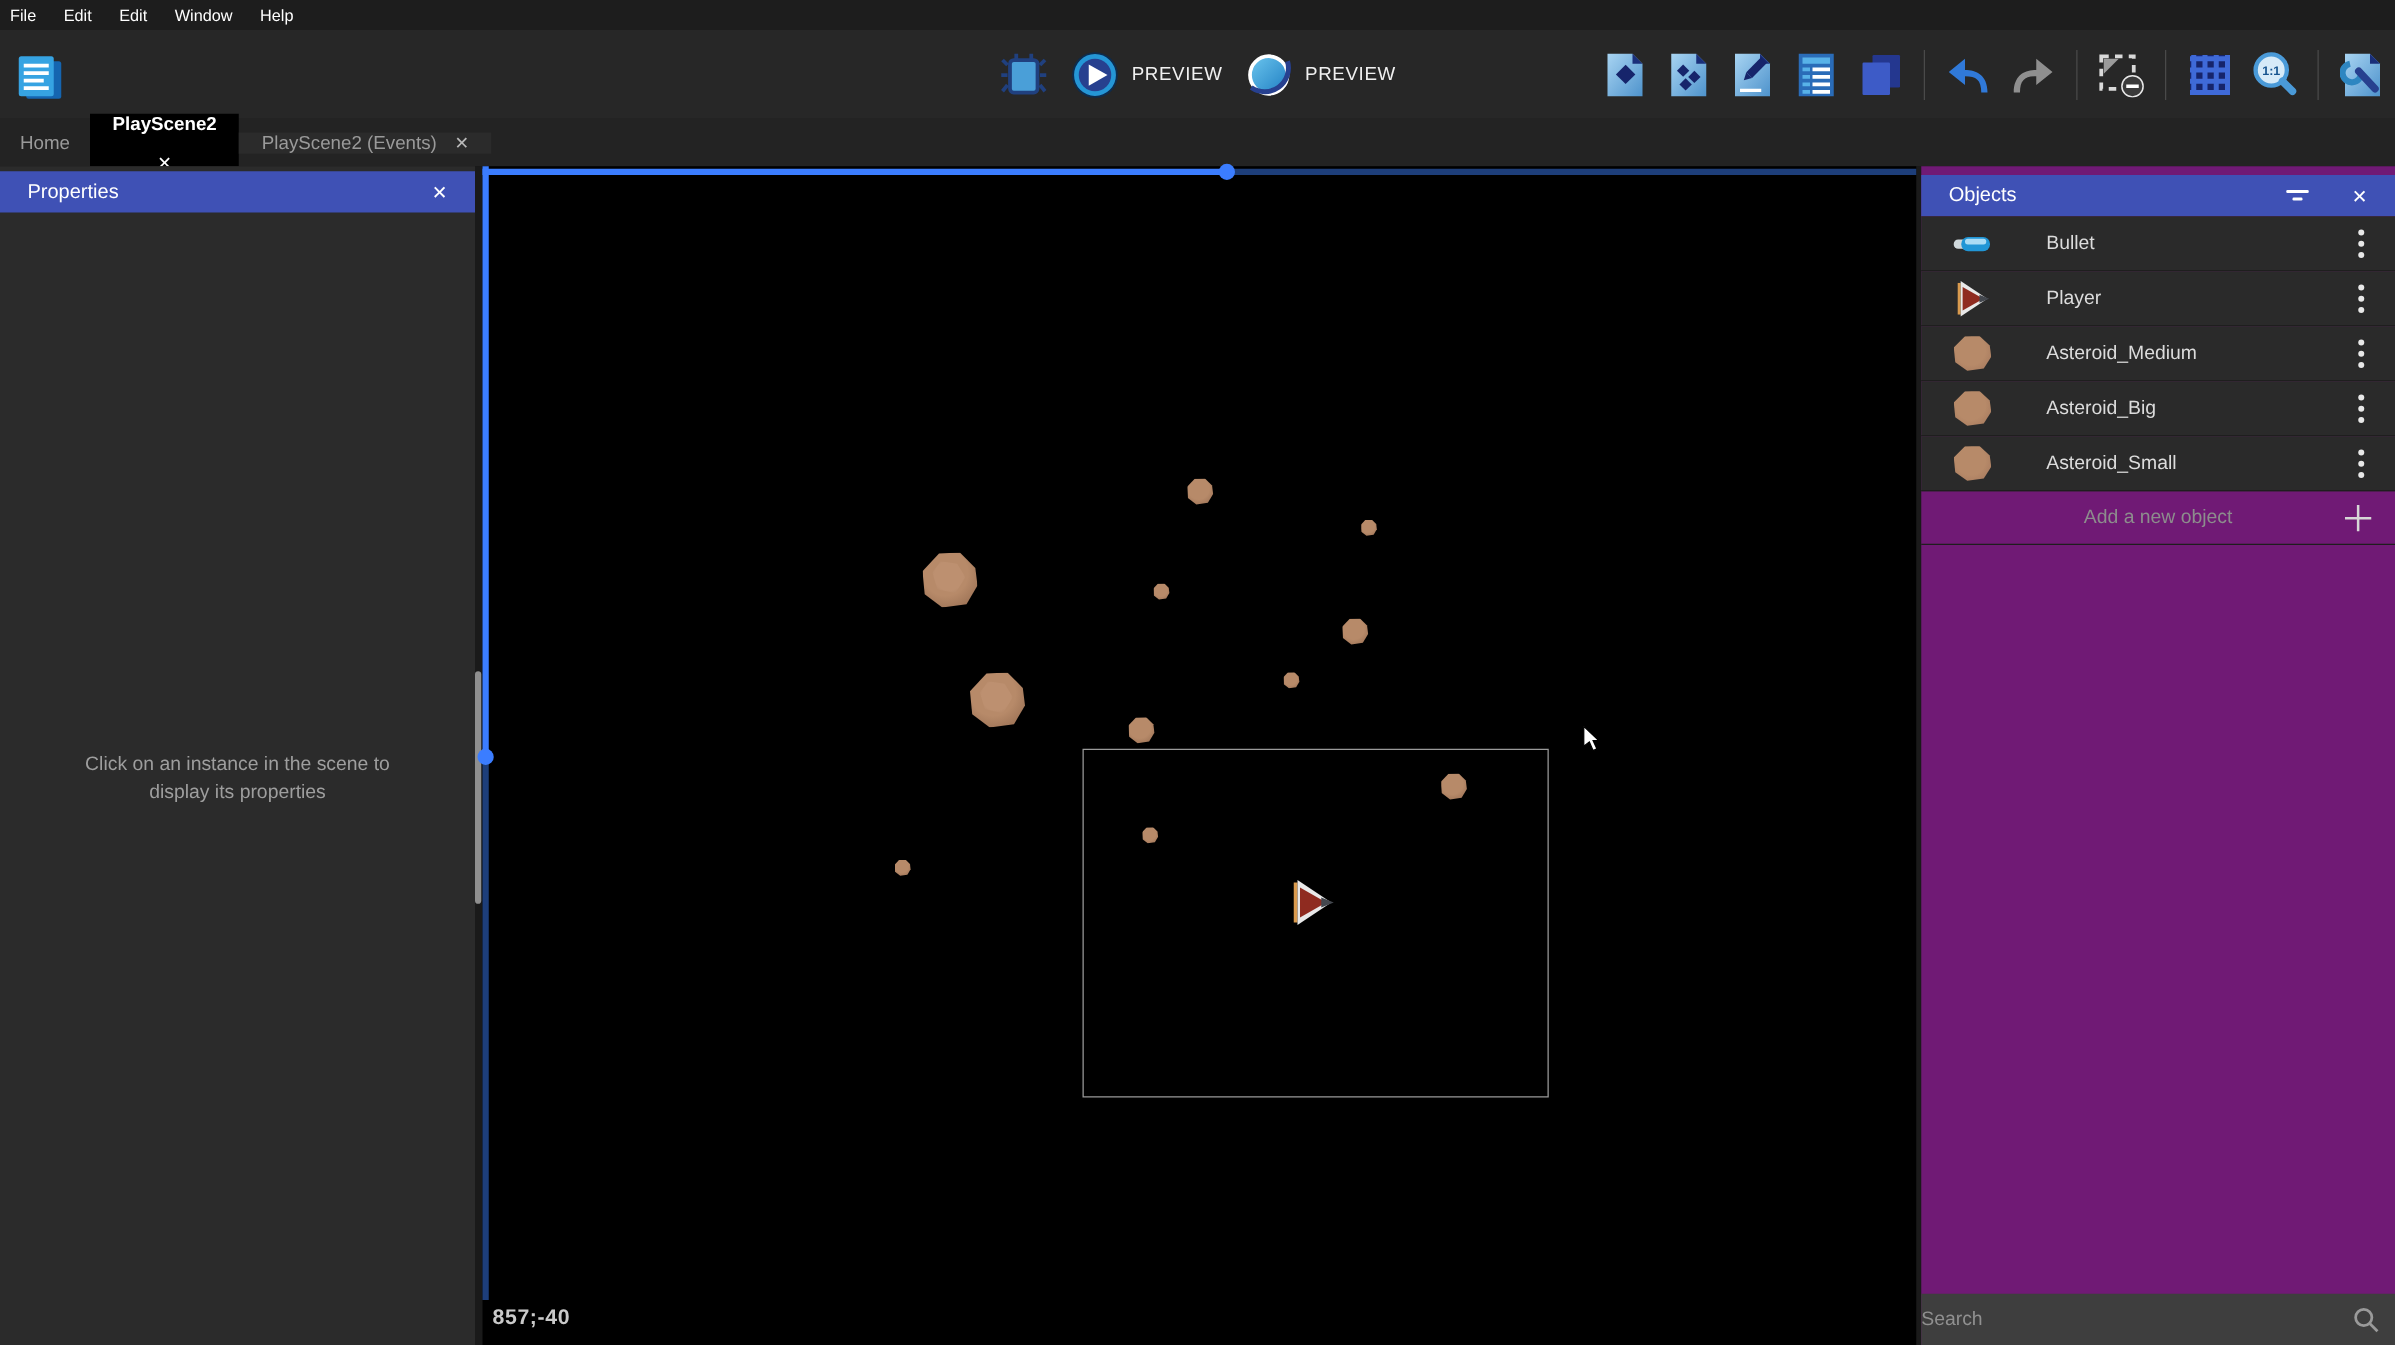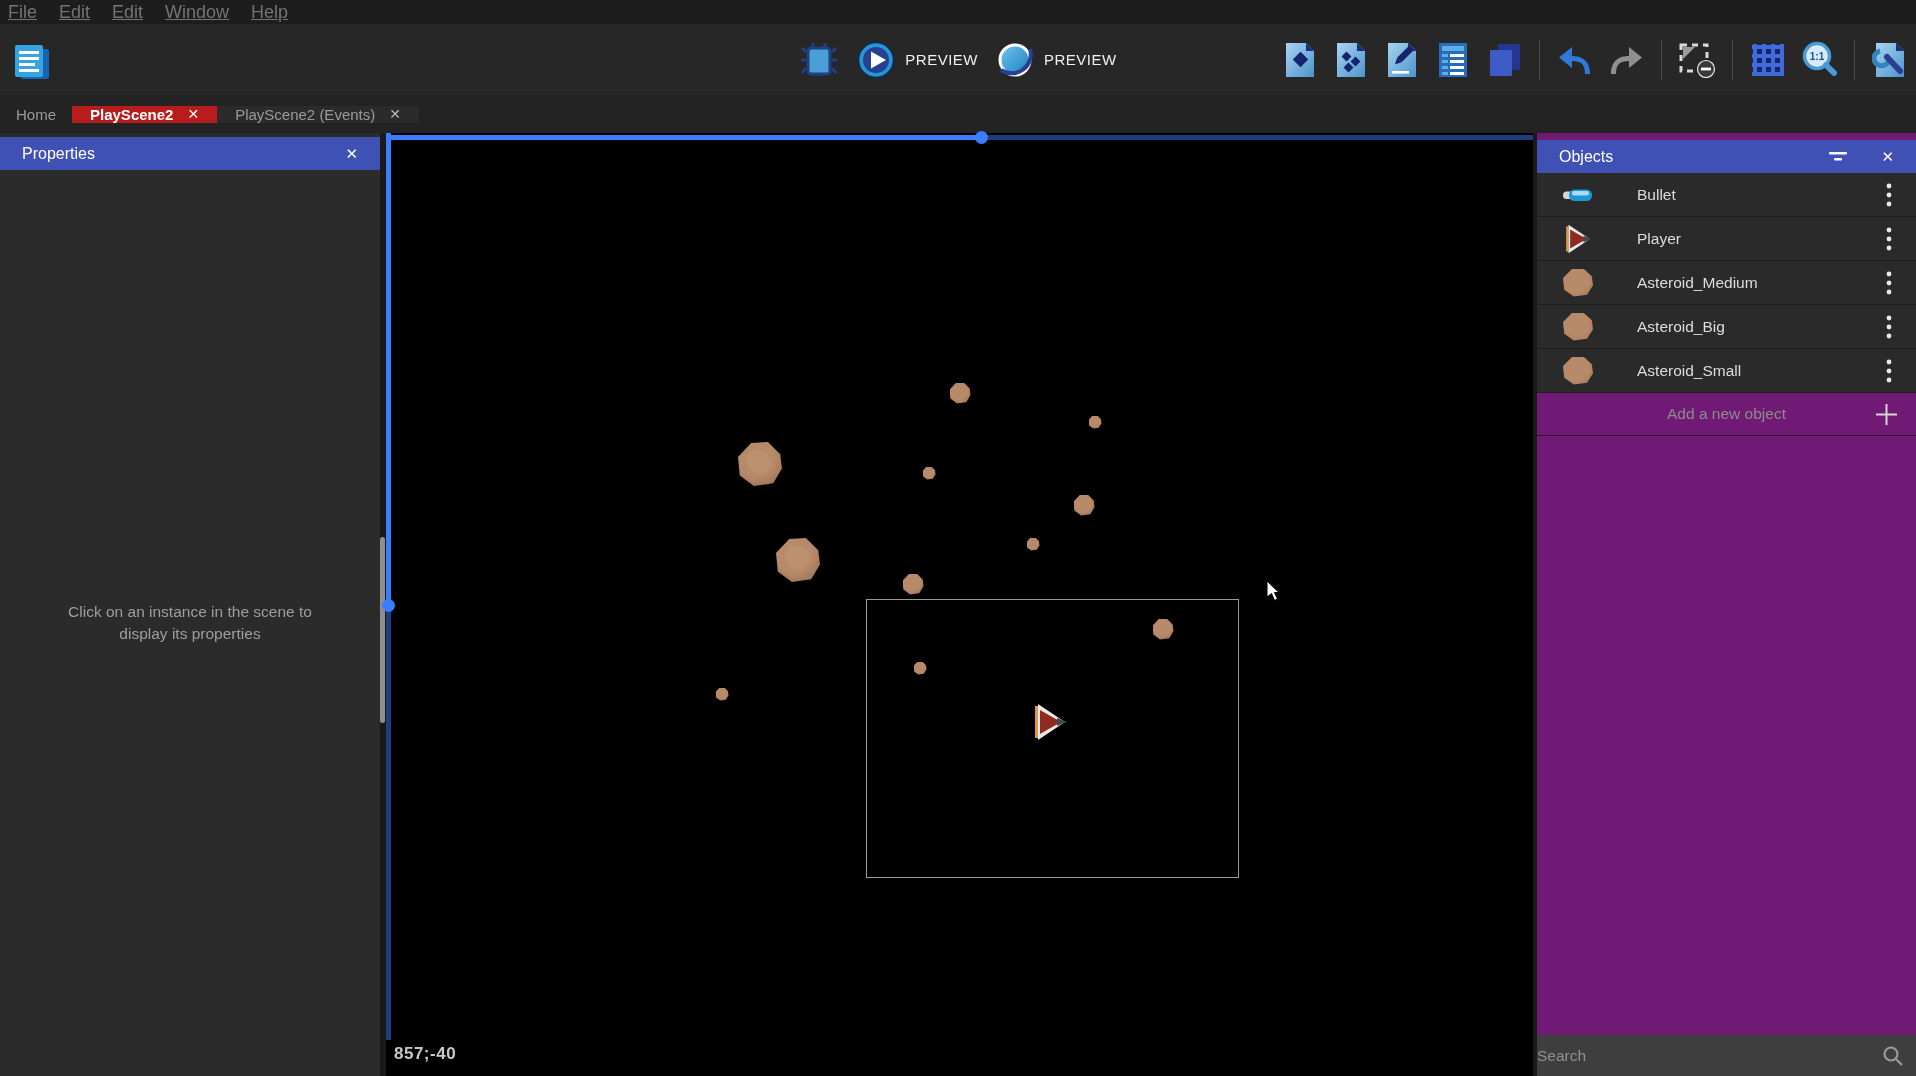--- a/index.html
+++ b/index.html
@@ -3,21 +3,21 @@
 <meta charset="utf-8">
 <style>
   * { box-sizing: border-box; margin: 0; padding: 0; }
   html,body { width:1916px; height:1076px; overflow:hidden; background:#1a1a1a;
               font-family:"Liberation Sans", sans-serif; }
   .app { position:relative; width:1916px; height:1076px; background:#1f1f1f; }
 
   
   .menubar { position:absolute; left:0; top:0; width:100%; height:24px; background:#1d1d1d;
              display:flex; align-items:center; gap:22px; padding-left:8px; }
-  .menubar span { color:#737373; font-size:18px; cursor:default;text-decoration:underline; }
+  .menubar span { color:#ffffff; font-size:13px; cursor:default; }
 
   
   .toolbar { position:absolute; left:0; top:24px; width:100%; height:71px; background:#272727; }
   .project-btn { position:absolute; left:10px; top:16px; width:44px; height:44px; display:flex;
                  align-items:center; justify-content:center; }
   .center-group { position:absolute; left:0; top:0; width:100%; height:71px; display:flex;
                   align-items:center; justify-content:center; gap:18px; }
   .tb-btn { display:flex; align-items:center; gap:10px; cursor:pointer; }
   .tb-label { color:#f0f0f0; font-size:15px; letter-spacing:0.5px; }
   .right-group { position:absolute; right:6px; top:0; height:71px; display:flex;
@@ -26,21 +26,21 @@
   .icon-btn { width:40px; height:40px; display:flex; align-items:center; justify-content:center;
               cursor:pointer; }
 
   
   .tabbar { position:absolute; left:0; top:95px; width:100%; height:38px; background:#232323;
             display:flex; align-items:center; }
   .tab { display:flex; align-items:center; gap:14px; padding:0 18px; font-size:15px;
          color:#9a9a9a; cursor:pointer; }
   .tab .tab-close { font-size:14px; color:#b9b9b9; }
   .tab.home { padding:0 16px; }
-  .tab.active { background:#b91c1c; color:#ffffff; font-weight:600; }
+  .tab.active { background:#000000; color:#ffffff; font-weight:600;flex-direction:column; }
   .tab.active .tab-close { color:#ffffff; font-weight:400; }
   .tab.inactive-ev { background:#2b2b2b; }
 
   
   .content { position:absolute; left:0; top:133px; width:1916px; height:943px; background:#1a1a1a; }
 
   
   .properties-panel { position:absolute; left:0; top:0; width:380px; height:943px; background:#2b2b2b; }
   .panel-header { height:33px; background:#3f51b5; display:flex; align-items:center;
                   padding:0 16px 0 22px; }

